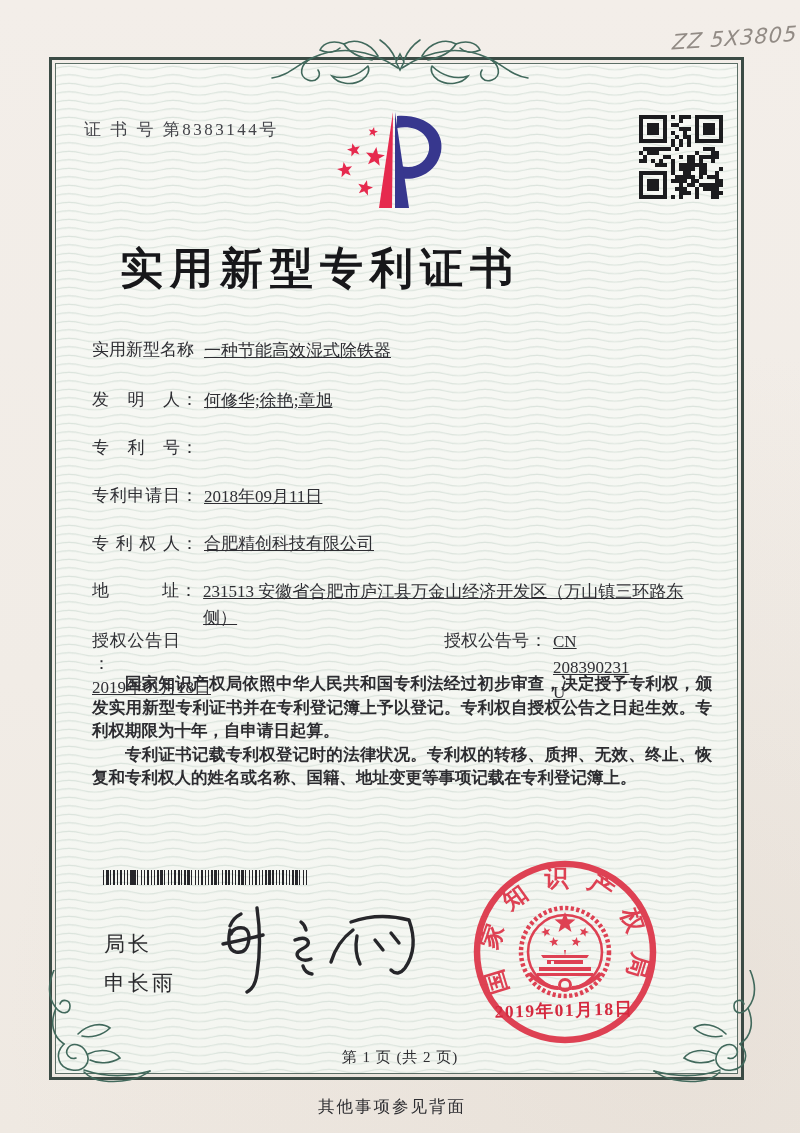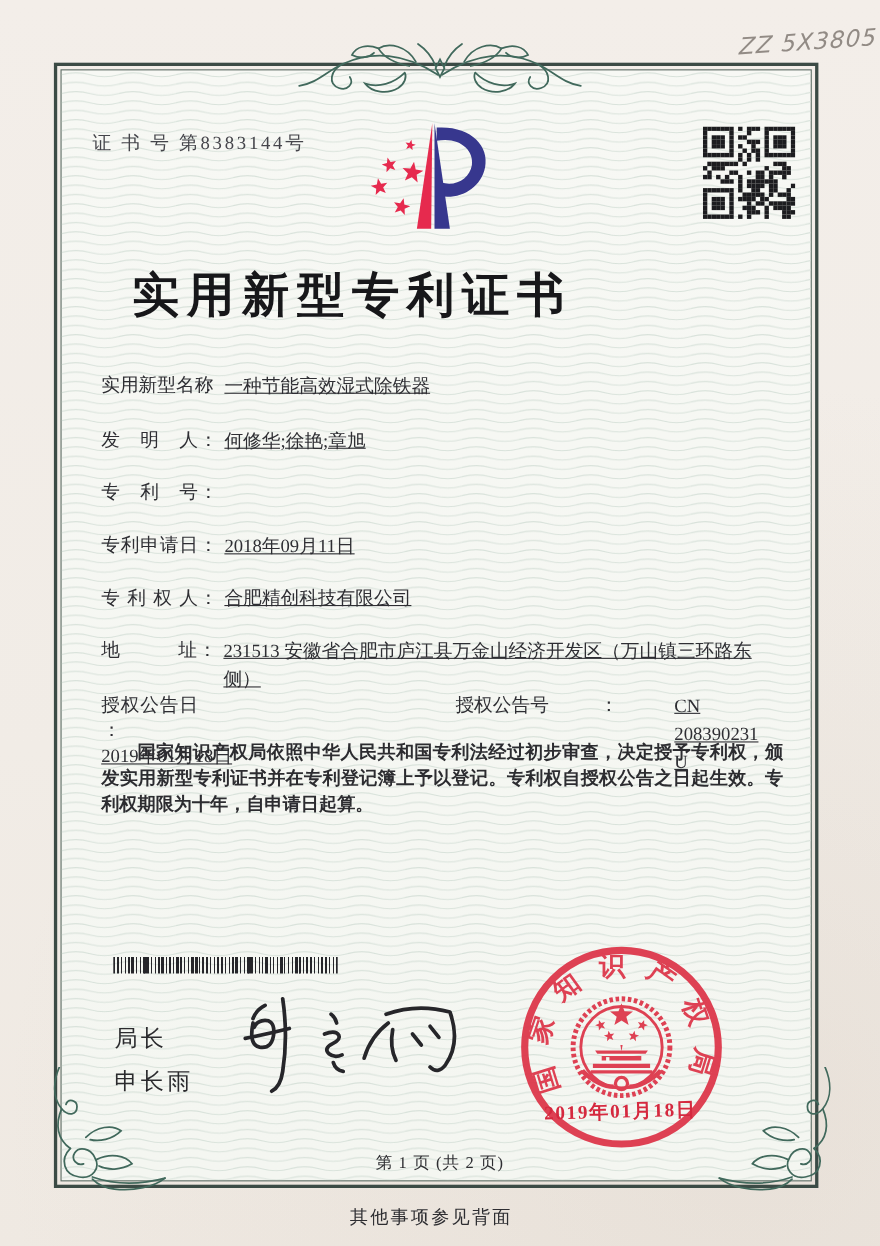--- a/index.html
+++ b/index.html
@@ -47,21 +47,21 @@
   .title {
     position:absolute; left:0; top:240px; width:640px; text-align:center;
     font-size:43px; font-weight:600; letter-spacing:7px; color:#17171a;
   }
 
   .fields { position:absolute; left:92px; top:0; width:620px; font-size:17px; color:#2e2e33; }
   .frow { position:absolute; left:0; display:flex; }
   .flabel { display:inline-block; width:88px; text-align:justify; text-align-last:justify; white-space:pre; }
   .fcolon { display:inline-block; margin:0 6px 0 1px; }
   .fvalue { display:inline-block; max-width:520px; line-height:1.5;text-decoration:underline; }
-  .grant-extra { position:absolute; left:322px; top:0; display:flex;gap:45px; }
+  .grant-extra { position:absolute; left:352px; top:0; display:flex; }
   .grant-extra .flabel { width:86px; }
 
   .paras {
     position:absolute; left:92px; top:672px; width:620px;
     font-size:16.5px; line-height:23.5px; text-align:justify; color:#2c2c30;
   }
   .paras p { text-indent:2em; margin:0;font-weight:bold; }
 
   .barcode {
     position:absolute; left:103px; top:870px; width:204px; height:15px; opacity:.92;
@@ -456,20 +456,21 @@
         <span class="grant-extra">
           <span class="flabel">授权公告号</span>
             <span class="fcolon">：</span>
           <span class="fvalue">CN 208390231 U</span>
         </span>
       </div>
     </div>
 
     <div class="paras">
       <p>国家知识产权局依照中华人民共和国专利法经过初步审查，决定授予专利权，颁发实用新型专利证书并在专利登记簿上予以登记。专利权自授权公告之日起生效。专利权期限为十年，自申请日起算。</p>
+      <p>专利证书记载专利权登记时的法律状况。专利权的转移、质押、无效、终止、恢复和专利权人的姓名或名称、国籍、地址变更等事项记载在专利登记簿上。</p>
     </div>
 
     <div class="barcode"></div>
 
     <div class="signer">
       <div>局长</div>
       <div>申长雨</div>
     </div>
 
     <div class="signature">

